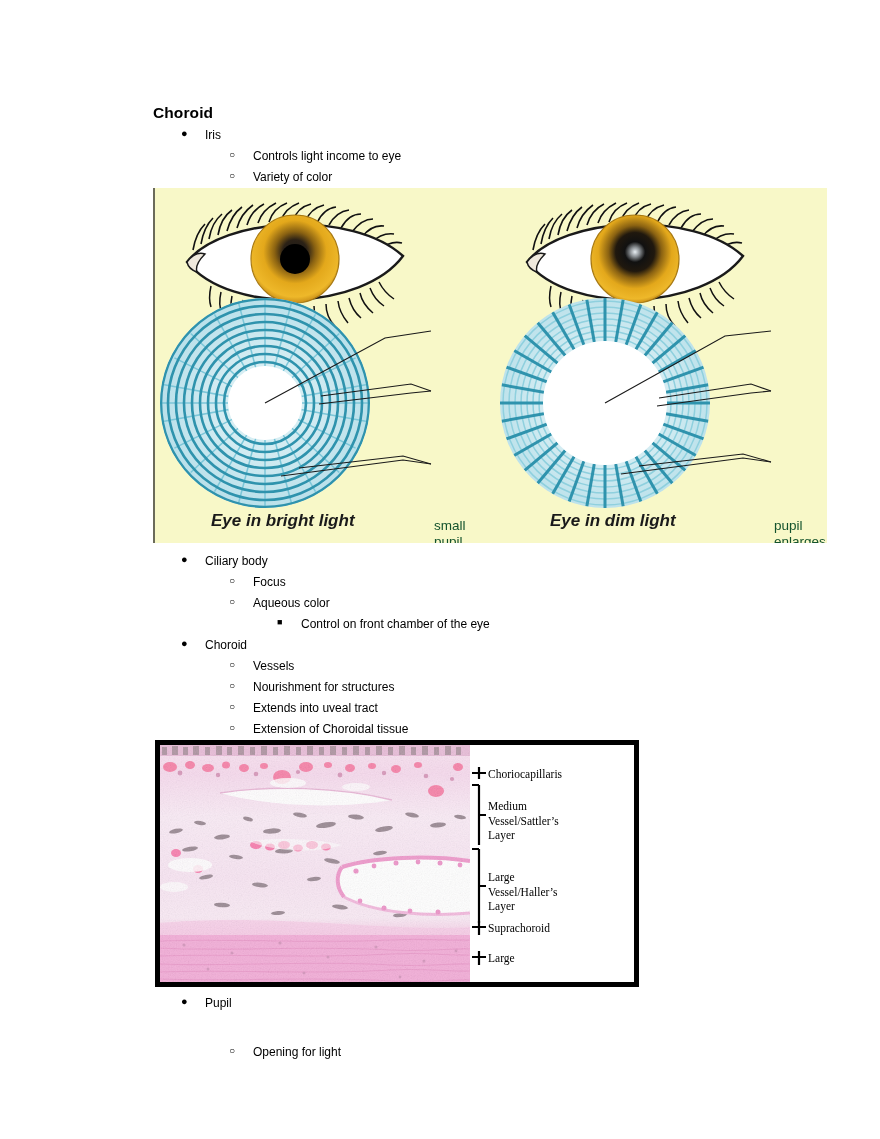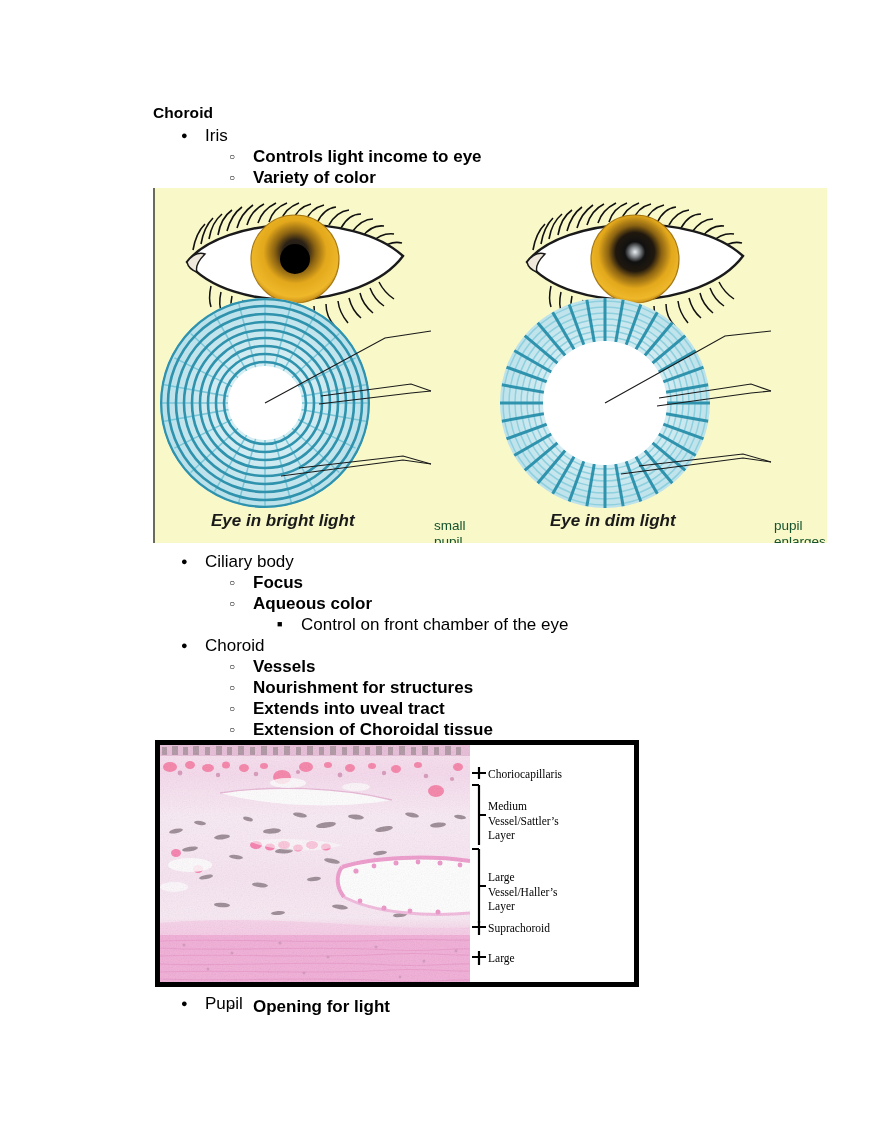--- a/index.html
+++ b/index.html
@@ -29,31 +29,31 @@
     position: absolute;
     left: 105px;
     top: 104px;
     font-size: 15.5px;
     font-weight: bold;
     letter-spacing: 0.1px;
   }
 
   .bullet-row {
     position: absolute;
-    font-size: 17px;
+    font-size: 12px;
     line-height: 21px;
     white-space: nowrap;
   }
   .bullet-row .marker {
     display: inline-block;
     width: 24px;
     text-align: left;
   }
   .lvl1 { left: 133px; }
-  .lvl2 { left: 181px; font-weight: bold; }
+  .lvl2 { left: 181px; }
   .lvl3 { left: 229px; text-align: right; }
 
   .dot-solid::before  { content: "\25CF"; font-size: 11px; position: relative; top: -2px; }
   .dot-hollow::before { content: "\25CB"; font-size: 10px; position: relative; top: -2px; }
   .sq-solid::before   { content: "\25A0"; font-size: 9px;  position: relative; top: -3px; }
 
   .bullet-row .txt { display: inline-block; }
 
   
   #iris-figure {
@@ -658,17 +658,17 @@
 Vessel/Haller’s
 Layer</div>
       <div class="histo-lbl" style="top:176px;">Suprachoroid</div>
       <div class="histo-lbl" style="top:206px;">Large</div>
     </div>
   </div>
 
   <div class="bullet-row lvl1" style="top:993px;">
     <span class="marker dot-solid"></span><span class="txt">Pupil</span>
   </div>
-  <div class="bullet-row lvl2" style="top:996px;">
+  <div class="bullet-row lvl2" style="top:1042px;">
     <span class="marker dot-hollow"></span><span class="txt">Opening for light</span>
   </div>
 
 </div>
 
 </body></html>

